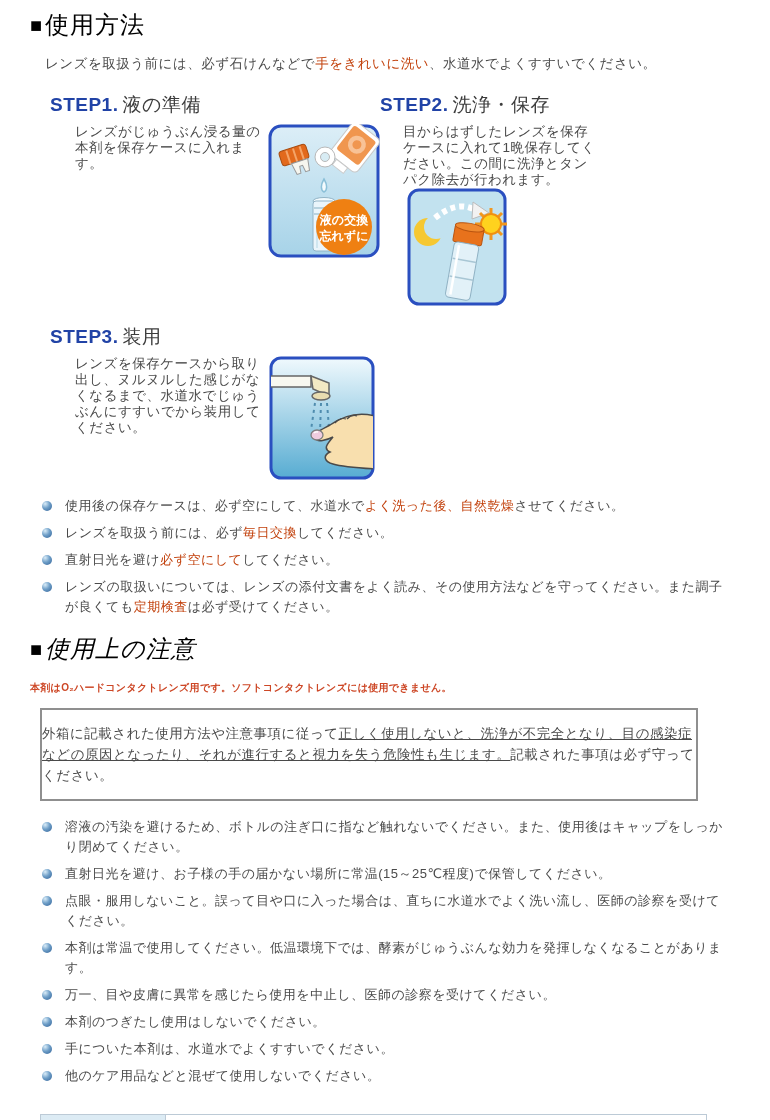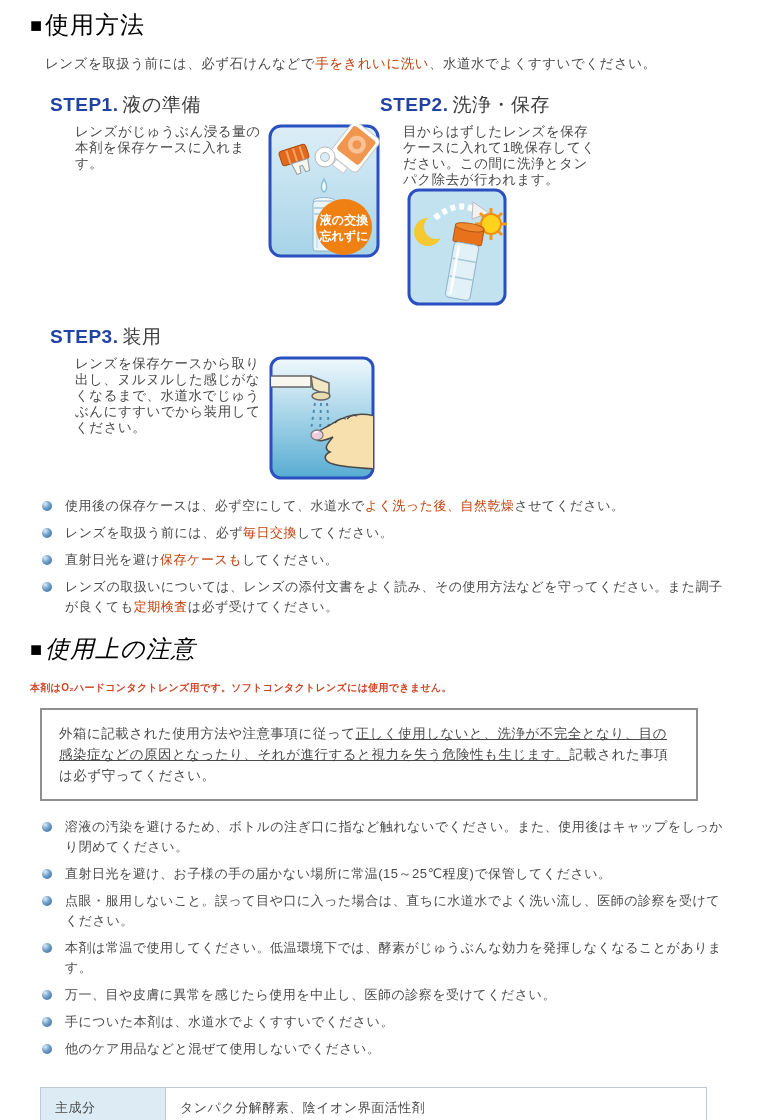--- a/index.html
+++ b/index.html
@@ -43,21 +43,21 @@
   }
   .seg-r { color:#c2410c; }
   .seg-u { text-decoration:underline; }
 
   .caution-head { margin-top:17px;font-style:italic; }
   .lead {
     margin:16px 0 0 0; font-size:10px; font-weight:bold; color:#cd4726; letter-spacing:.3px;
   }
   .warnbox {
     box-sizing:border-box; width:658px; margin:13px 0 0 10px;
-    border:2px solid #8f8f8f; padding:13px 17px;
+    border:2px solid #8f8f8f; padding:13px 0;
     font-size:13.5px; line-height:21px; letter-spacing:.5px;
   }
   .caution-notes { margin-top:16px; }
 
   
   table.ing { border-collapse:collapse; margin:28px 0 0 10px; width:667px; }
   table.ing td {
     border:1px solid #bccad6; font-size:13px; color:#4a4a4a;
     padding:11px 14px; letter-spacing:.5px;
   }
@@ -219,21 +219,21 @@
     <li>
         <span class="ball"></span>
         <span><span>使用後の保存ケースは、必ず空にして、水道水で</span><span class="seg-r">よく洗った後、自然乾燥</span><span>させてください。</span></span>
       </li>
     <li>
         <span class="ball"></span>
         <span><span>レンズを取扱う前には、必ず</span><span class="seg-r">毎日交換</span><span>してください。</span></span>
       </li>
     <li>
         <span class="ball"></span>
-        <span><span>直射日光を避け</span><span class="seg-r">保存ケースも</span><span>してください。</span></span>
+        <span><span>直射日光を避け</span><span class="seg-r">必ず空にして</span><span>してください。</span></span>
       </li>
     <li>
         <span class="ball"></span>
         <span><span>レンズの取扱いについては、レンズの添付文書をよく読み、その使用方法などを守ってください。また調子が良くても</span><span class="seg-r">定期検査</span><span>は必ず受けてください。</span></span>
       </li>
   </ul>
 
   <h1 class="sec-head caution-head"><span class="marker">■</span><span>使用上の注意</span></h1>
 
   <p class="lead">本剤はO₂ハードコンタクトレンズ用です。ソフトコンタクトレンズには使用できません。</p>
@@ -253,20 +253,24 @@
         <span class="ball"></span>
         <span>点眼・服用しないこと。誤って目や口に入った場合は、直ちに水道水でよく洗い流し、医師の診察を受けてください。</span>
       </li>
     <li>
         <span class="ball"></span>
         <span>本剤は常温で使用してください。低温環境下では、酵素がじゅうぶんな効力を発揮しなくなることがあります。</span>
       </li>
     <li>
         <span class="ball"></span>
         <span>万一、目や皮膚に異常を感じたら使用を中止し、医師の診察を受けてください。</span>
+      </li>
+    <li>
+        <span class="ball"></span>
+        <span>本剤のつぎたし使用はしないでください。</span>
       </li>
     <li>
         <span class="ball"></span>
         <span>手についた本剤は、水道水でよくすすいでください。</span>
       </li>
     <li>
         <span class="ball"></span>
         <span>他のケア用品などと混ぜて使用しないでください。</span>
       </li>
   </ul>

